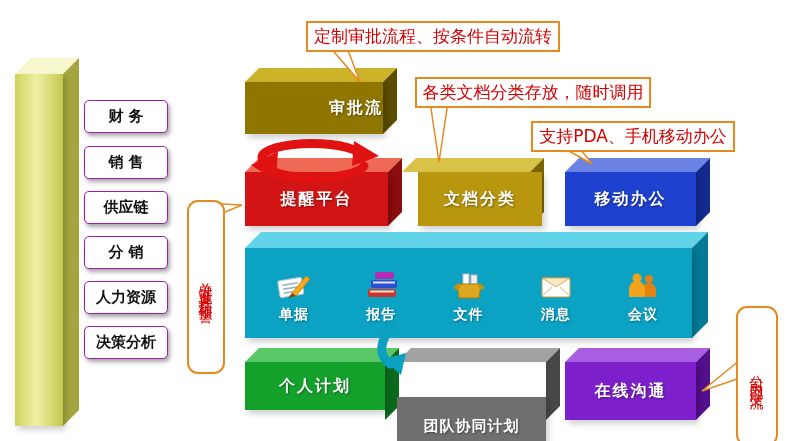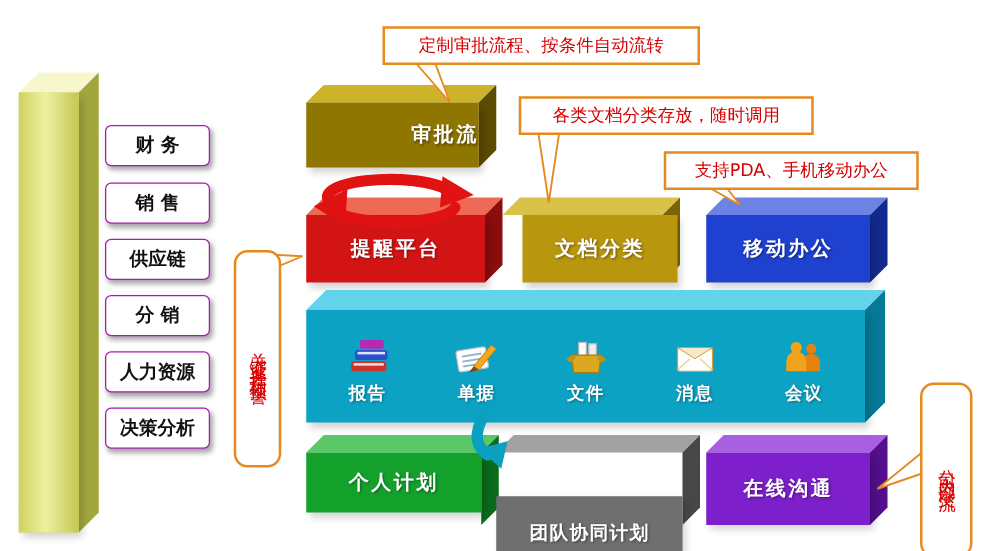--- a/index.html
+++ b/index.html
@@ -20,21 +20,21 @@
 
   
   .module{position:absolute;left:84px;width:82px;height:31px;background:#ffffff;
       border:1px solid #a21caf;border-radius:5px;box-shadow:2px 3px 4px rgba(0,0,0,.35);
       display:flex;align-items:center;justify-content:center;font-size:15px;font-weight:bold;
       color:#111;z-index:2;white-space:nowrap;}
 
   
   .callout{position:absolute;background:#ffffff;border:2px solid #e6891e;color:#d50000;
       z-index:3;display:flex;align-items:center;justify-content:center;}
-  .callout.h{border-radius:0;font-size:14px;white-space:nowrap;padding:0 6px;}
+  .callout.h{border-radius:0;font-size:17px;white-space:nowrap;padding:0 6px;}
   .callout.v{border-radius:11px;writing-mode:vertical-rl;text-orientation:upright;
       font-size:14px;letter-spacing:4px;padding:6px 2px;}
 
   
   .overlay{position:absolute;left:0;top:0;z-index:2;pointer-events:none;}
 
   
   .workbar-items{display:flex;width:100%;height:100%;align-items:center;
       justify-content:space-between;padding:6px 30px 0 30px;box-sizing:border-box;}
   .work-item{display:flex;flex-direction:column;align-items:center;gap:3px;}
@@ -104,45 +104,45 @@
   </div>
 
   <div class="box3d" style="left:245px;top:232px;width:463px;height:106px;">
     <div class="face top" style="left:0;top:0;width:447px;height:16px;background:#62d4ea;"></div>
     <div class="face side" style="left:447px;top:16px;width:16px;height:90px;background:#057a96;"></div>
     <div class="face front" style="left:0;top:16px;width:447px;height:90px;background:#0ba2c4;">
       <div class="workbar-items">
 
         <div class="work-item">
           <svg width="38" height="34" viewBox="0 0 38 34">
-            <rect x="6" y="20" width="28" height="8" rx="2" fill="#cf342a"></rect>
-            <rect x="8" y="21.5" width="24" height="2" fill="#ffffff" opacity="0.85"></rect>
-            <rect x="9" y="11" width="26" height="8" rx="2" fill="#2b4fd0"></rect>
-            <rect x="11" y="12.5" width="22" height="2" fill="#ffffff" opacity="0.85"></rect>
-            <rect x="13" y="3" width="19" height="7" rx="2" fill="#b62ab1"></rect>
-          </svg>
-          <span class="work-label">报告</span>
-        </div>
-
-        <div class="work-item">
-          <svg width="38" height="34" viewBox="0 0 38 34">
             <g transform="rotate(-9 16 20)">
               <rect x="4" y="10" width="24" height="17" rx="2" fill="#ffffff" stroke="#b9c6cf"></rect>
               <line x1="8" y1="15" x2="24" y2="15" stroke="#8fb3c9" stroke-width="1.5"></line>
               <line x1="8" y1="19" x2="24" y2="19" stroke="#8fb3c9" stroke-width="1.5"></line>
               <line x1="8" y1="23" x2="19" y2="23" stroke="#8fb3c9" stroke-width="1.5"></line>
             </g>
             <polygon points="17,24 31,7 35,10 21,27" fill="#f6a81c" stroke="#c87d0a" stroke-width="0.8"></polygon>
             <polygon points="17,24 21,27 13,29" fill="#7a4a12"></polygon>
           </svg>
           <span class="work-label">单据</span>
         </div>
 
         <div class="work-item">
           <svg width="38" height="34" viewBox="0 0 38 34">
+            <rect x="6" y="20" width="28" height="8" rx="2" fill="#cf342a"></rect>
+            <rect x="8" y="21.5" width="24" height="2" fill="#ffffff" opacity="0.85"></rect>
+            <rect x="9" y="11" width="26" height="8" rx="2" fill="#2b4fd0"></rect>
+            <rect x="11" y="12.5" width="22" height="2" fill="#ffffff" opacity="0.85"></rect>
+            <rect x="13" y="3" width="19" height="7" rx="2" fill="#b62ab1"></rect>
+          </svg>
+          <span class="work-label">报告</span>
+        </div>
+
+        <div class="work-item">
+          <svg width="38" height="34" viewBox="0 0 38 34">
             <rect x="13" y="5" width="6" height="12" fill="#ffffff" stroke="#bbbbbb"></rect>
             <rect x="21" y="6" width="6" height="11" fill="#eeeeee" stroke="#bbbbbb"></rect>
             <polygon points="7,15 31,15 29,29 9,29" fill="#dca81f" stroke="#a87c0c"></polygon>
             <polygon points="7,15 3,19 7,21 11,17" fill="#c2930f"></polygon>
             <polygon points="31,15 35,19 31,21 27,17" fill="#c2930f"></polygon>
           </svg>
           <span class="work-label">文件</span>
         </div>
 
         <div class="work-item">

